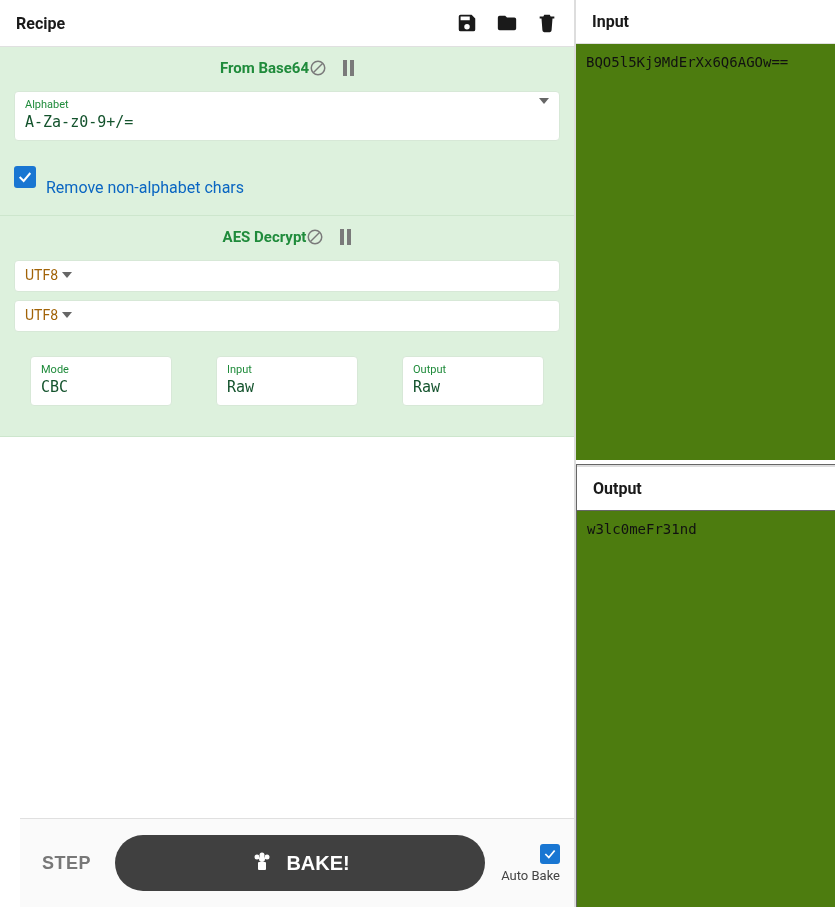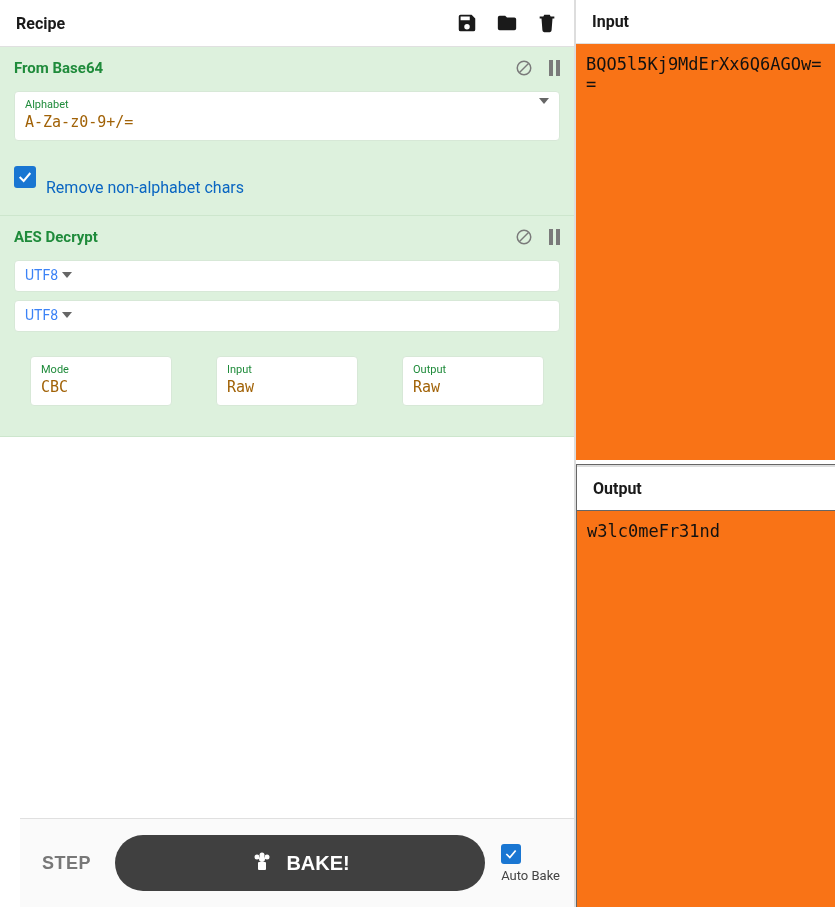--- a/index.html
+++ b/index.html
@@ -25,39 +25,39 @@
   background: #fff;
 }
 .pane-header.output-hdr { border-top: 2px solid #ddd; }
 .pane-title { font-weight: 700; font-size: 16px; color: #1a1a1a; }
 .pane-icons { display: flex; gap: 18px; }
 .pane-icons svg { width: 22px; height: 22px; fill: #1a1a1a; cursor: pointer; }
 
 .recipe-body { flex: 1; overflow: auto; background: #fff; display:flex; flex-direction:column; }
 .op-block { background: #ddf1dd; border-bottom: 1px solid #cde6cd; padding-bottom: 14px; }
 .op-head {
-  display: flex; align-items: center; justify-content: space-between;
+  display: flex; align-items: center; justify-content: center;
   padding: 12px 14px 6px 14px;
 }
 .op-title { color: #1f8b3b; font-weight: 700; font-size: 15px; }
 .op-icons { display: flex; gap: 16px; align-items:center; }
 .op-icons svg { width: 18px; height: 18px; fill: #7a7a7a; cursor:pointer; }
 .op-icons .pause { display:flex; gap:3px; align-items:center; cursor:pointer;}
 .op-icons .pause span { width:4px; height:16px; background:#7a7a7a; display:block; }
 
 .field-box {
   background: #fff; border: 1px solid #d7e8d7; border-radius: 4px;
   margin: 8px 14px 0 14px; padding: 6px 10px 8px 10px;
   display: flex; align-items: flex-start; justify-content: space-between;
 }
 .field-box .col { flex:1; }
 .field-label { color: #1f8b3b; font-size: 11px; line-height: 14px; }
-.field-value { font-family: "Consolas","Menlo",monospace; font-size: 15px; color:#a16207; line-height: 20px; }
+.field-value { font-family: "Consolas","Menlo",monospace; font-size: 15px; color:#14532d; line-height: 20px; }
 .drop-caret { border-top: 6px solid #666; border-left: 5px solid transparent; border-right: 5px solid transparent; width:0; height:0; cursor:pointer; }
-.enc-tag { color:#3b82f6; font-size:14px; display:flex; align-items:center; gap:4px; cursor:pointer; }
+.enc-tag { color:#a16207; font-size:14px; display:flex; align-items:center; gap:4px; cursor:pointer; }
 
 .checkbox-row { display:flex; align-items:center; gap:10px; padding: 16px 14px 4px 14px; }
 .chk {
   width: 22px; height: 22px; background:#1976d2; border-radius:3px;
   display:flex; align-items:center; justify-content:center; cursor:pointer;
 }
 .chk svg { width:16px; height:16px; stroke:#fff; stroke-width:3; fill:none; }
 .chk-label { color:#0a66c2; font-size:16px; cursor:pointer;margin-top:21px; }
 
 .small-fields { display:flex; gap:12px; margin: 8px 14px 0 14px; }
@@ -72,29 +72,29 @@
 .step-btn {
   color:#777; font-weight:700; font-size:18px; background:none; border:none;
   padding: 0 8px; cursor:pointer; letter-spacing:0.5px;
 }
 .bake-btn {
   flex:1; background:#404040; color:#fff; border:none; border-radius: 30px;
   padding: 16px 0; font-size:20px; font-weight:700; cursor:pointer;
   display:flex; align-items:center; justify-content:center; gap:12px;
 }
 .bake-btn svg { width:24px; height:24px; }
-.autobake { display:flex; flex-direction:column; align-items:flex-start; gap:4px; }
+.autobake { display:flex; flex-direction:column; align-items:flex-end; gap:4px; }
 .autobake .chk { width:20px; height:20px; }
 .autobake .chk svg { width:14px; height:14px; }
 .autobake-label { font-size:13px; color:#444; }
 
 .io-body {
   flex:1; padding: 10px 10px; font-family:"Consolas","Menlo",monospace;
-  font-size:17px; white-space:pre-wrap; word-break:break-all; color:#111;
-  background:#f97316; overflow:auto;
+  font-size:14px; white-space:pre-wrap; word-break:break-all; color:#111;
+  background:#4d7c0f; overflow:auto;
 }
 .input-pane { flex: 0 0 460px; display:flex; flex-direction:column; }
 .output-pane { flex:1; display:flex; flex-direction:column; border: 1px solid #666; border-right:none; border-bottom:none; margin-top: 4px;}
 .output-pane .pane-header { border-bottom:1px solid #666; }
 </style>
 </head>
 <body>
 
 <div class="app">
   <div class="left">

